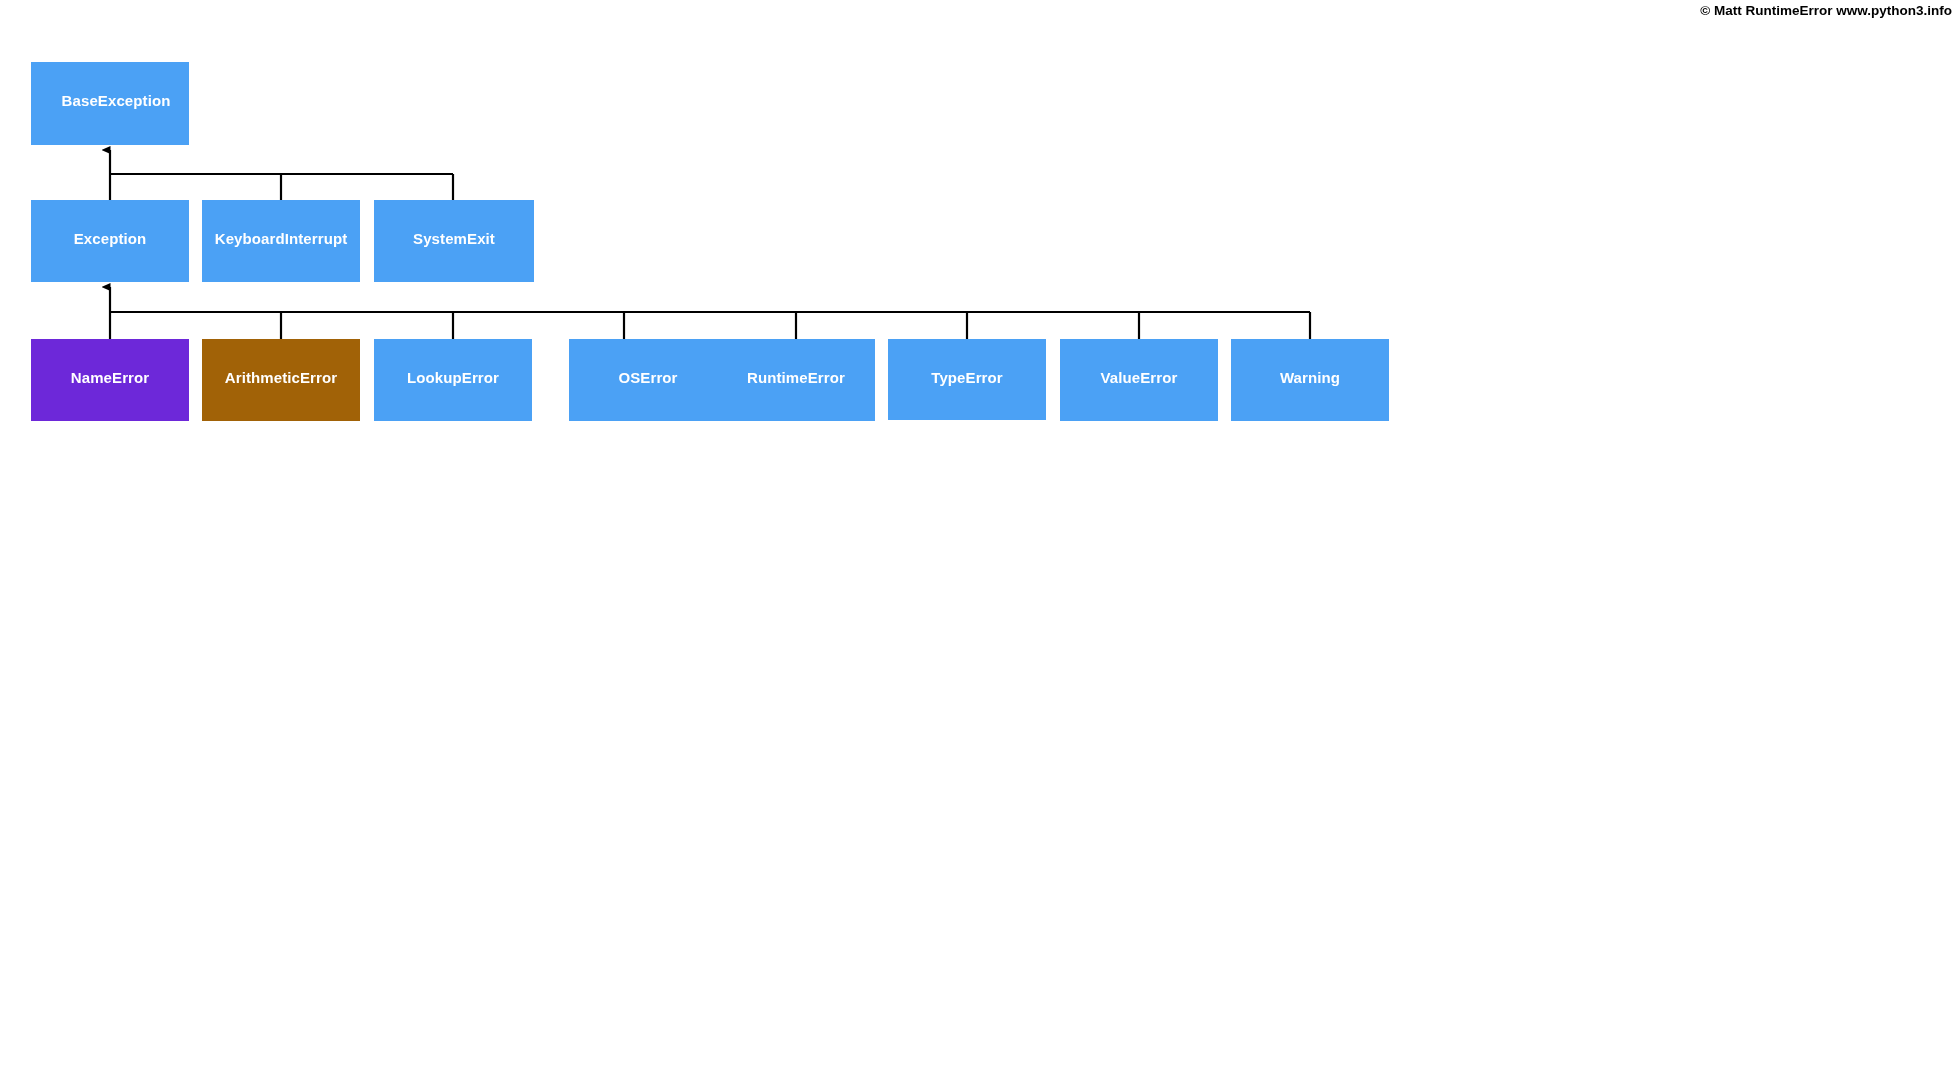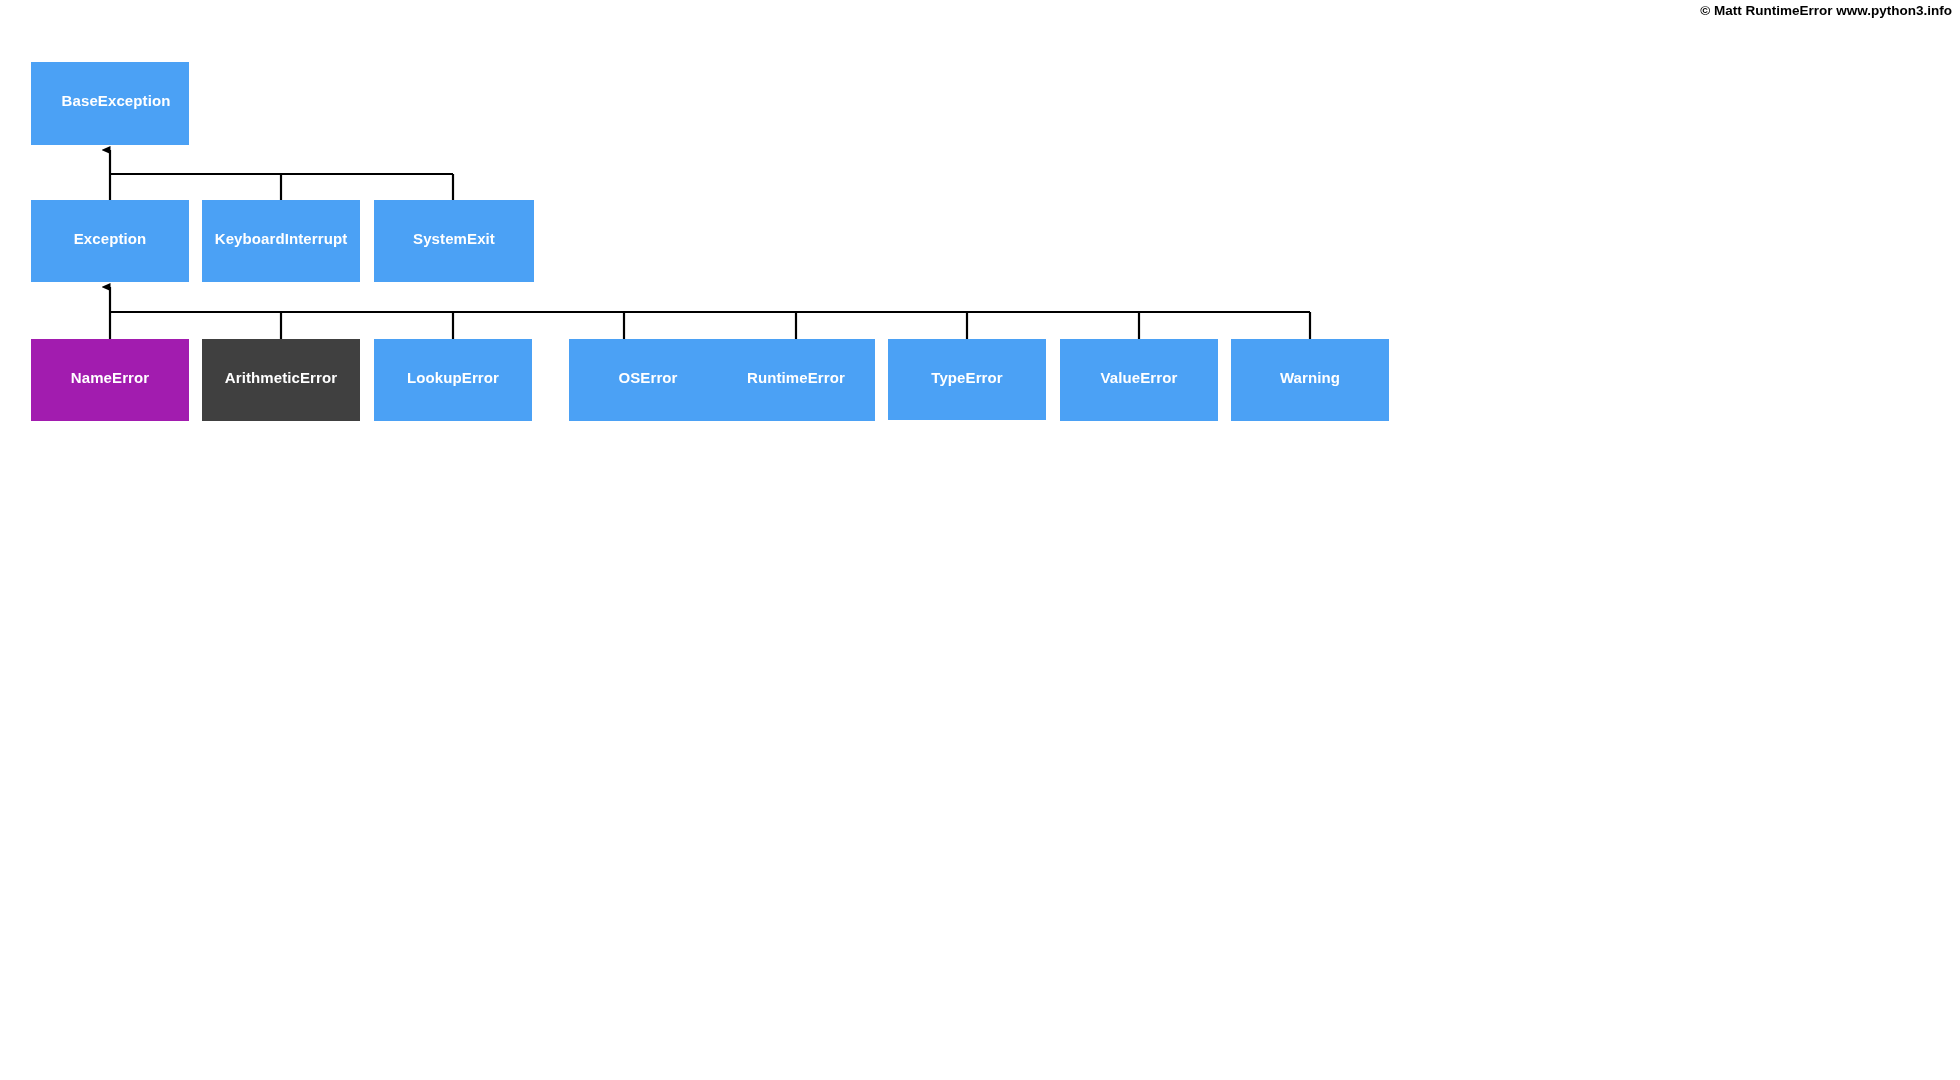--- a/index.html
+++ b/index.html
@@ -117,24 +117,24 @@
       </div>
       <div class="node-box" style="left: 31px; top: 200px; width: 158px; height: 82px; background: rgb(75, 161, 245);">
         <div class="node-label" style="color: rgb(255, 255, 255);">Exception</div>
       </div>
       <div class="node-box" style="left: 202px; top: 200px; width: 158px; height: 82px; background: rgb(75, 161, 245);">
         <div class="node-label" style="color: rgb(255, 255, 255);">KeyboardInterrupt</div>
       </div>
       <div class="node-box" style="left: 374px; top: 200px; width: 160px; height: 82px; background: rgb(75, 161, 245);">
         <div class="node-label" style="color: rgb(255, 255, 255);">SystemExit</div>
       </div>
-      <div class="node-box" style="left: 31px; top: 339px; width: 158px; height: 82px; background: #a21caf;">
+      <div class="node-box" style="left: 31px; top: 339px; width: 158px; height: 82px; background: #6d28d9;">
         <div class="node-label" style="color: rgb(255, 255, 255);">NameError</div>
       </div>
-      <div class="node-box" style="left: 202px; top: 339px; width: 158px; height: 82px; background: #404040;">
+      <div class="node-box" style="left: 202px; top: 339px; width: 158px; height: 82px; background: #a16207;">
         <div class="node-label" style="color: rgb(255, 255, 255);">ArithmeticError</div>
       </div>
       <div class="node-box" style="left: 374px; top: 339px; width: 158px; height: 82px; background: rgb(75, 161, 245);">
         <div class="node-label" style="color: rgb(255, 255, 255);">LookupError</div>
       </div>
       <div class="node-box" style="left: 545px; top: 339px; width: 158px; height: 82px; background: rgb(75, 161, 245); margin-left: 24px;">
         <div class="node-label" style="color: rgb(255, 255, 255);">OSError</div>
       </div>
       <div class="node-box" style="left: 717px; top: 339px; width: 158px; height: 82px; background: rgb(75, 161, 245);">
         <div class="node-label" style="color: rgb(255, 255, 255);">RuntimeError</div>

